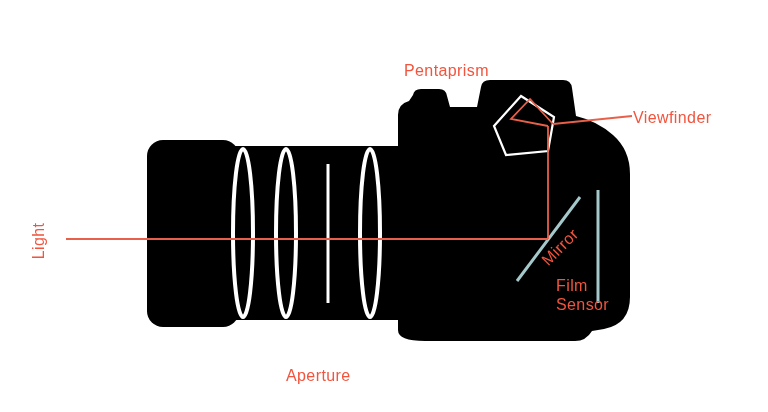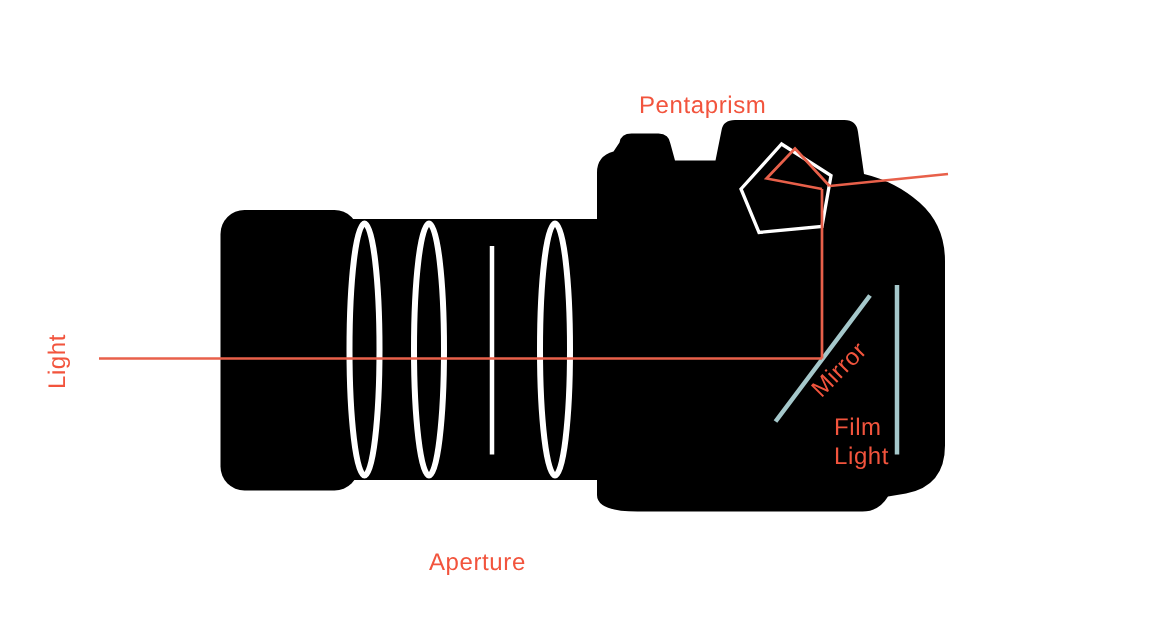--- a/index.html
+++ b/index.html
@@ -27,21 +27,21 @@
     letter-spacing: 0.4px;
     white-space: nowrap;
     line-height: 1.2;
   }
   .label-light {
     left: 39px;
     top: 241px;
     transform: translate(-50%, -50%) rotate(-90deg);
     transform-origin: center;
   }
-  .label-pentaprism { left: 426px; top: 61px; }
+  .label-pentaprism { left: 404px; top: 61px; }
   .label-viewfinder { left: 633px; top: 108px; }
   .label-mirror {
     left: 560px;
     top: 247px;
     transform: translate(-50%, -50%) rotate(-45deg);
     transform-origin: center;
   }
   .label-film-sensor {
     left: 556px;
     top: 276px;
@@ -81,22 +81,23 @@
     <g stroke="#e8604a" stroke-width="1.8" fill="none">
       <line x1="66" y1="239" x2="548" y2="239"></line>
       <line x1="548" y1="239" x2="548" y2="126"></line>
       <polyline points="548,126 511,119 530,99 553,124"></polyline>
       <line x1="553" y1="124" x2="632" y2="116"></line>
     </g>
   </svg>
 
   <span class="label label-pentaprism">Pentaprism</span>
 
+  <span class="label label-viewfinder">Viewfinder</span>
 
   <span class="label label-light">Light</span>
 
   <span class="label label-mirror">Mirror</span>
 
-  <span class="label label-film-sensor">Film Light</span>
+  <span class="label label-film-sensor">Film Sensor</span>
 
   <span class="label label-aperture">Aperture</span>
 
 </div>
 
 </body></html>

